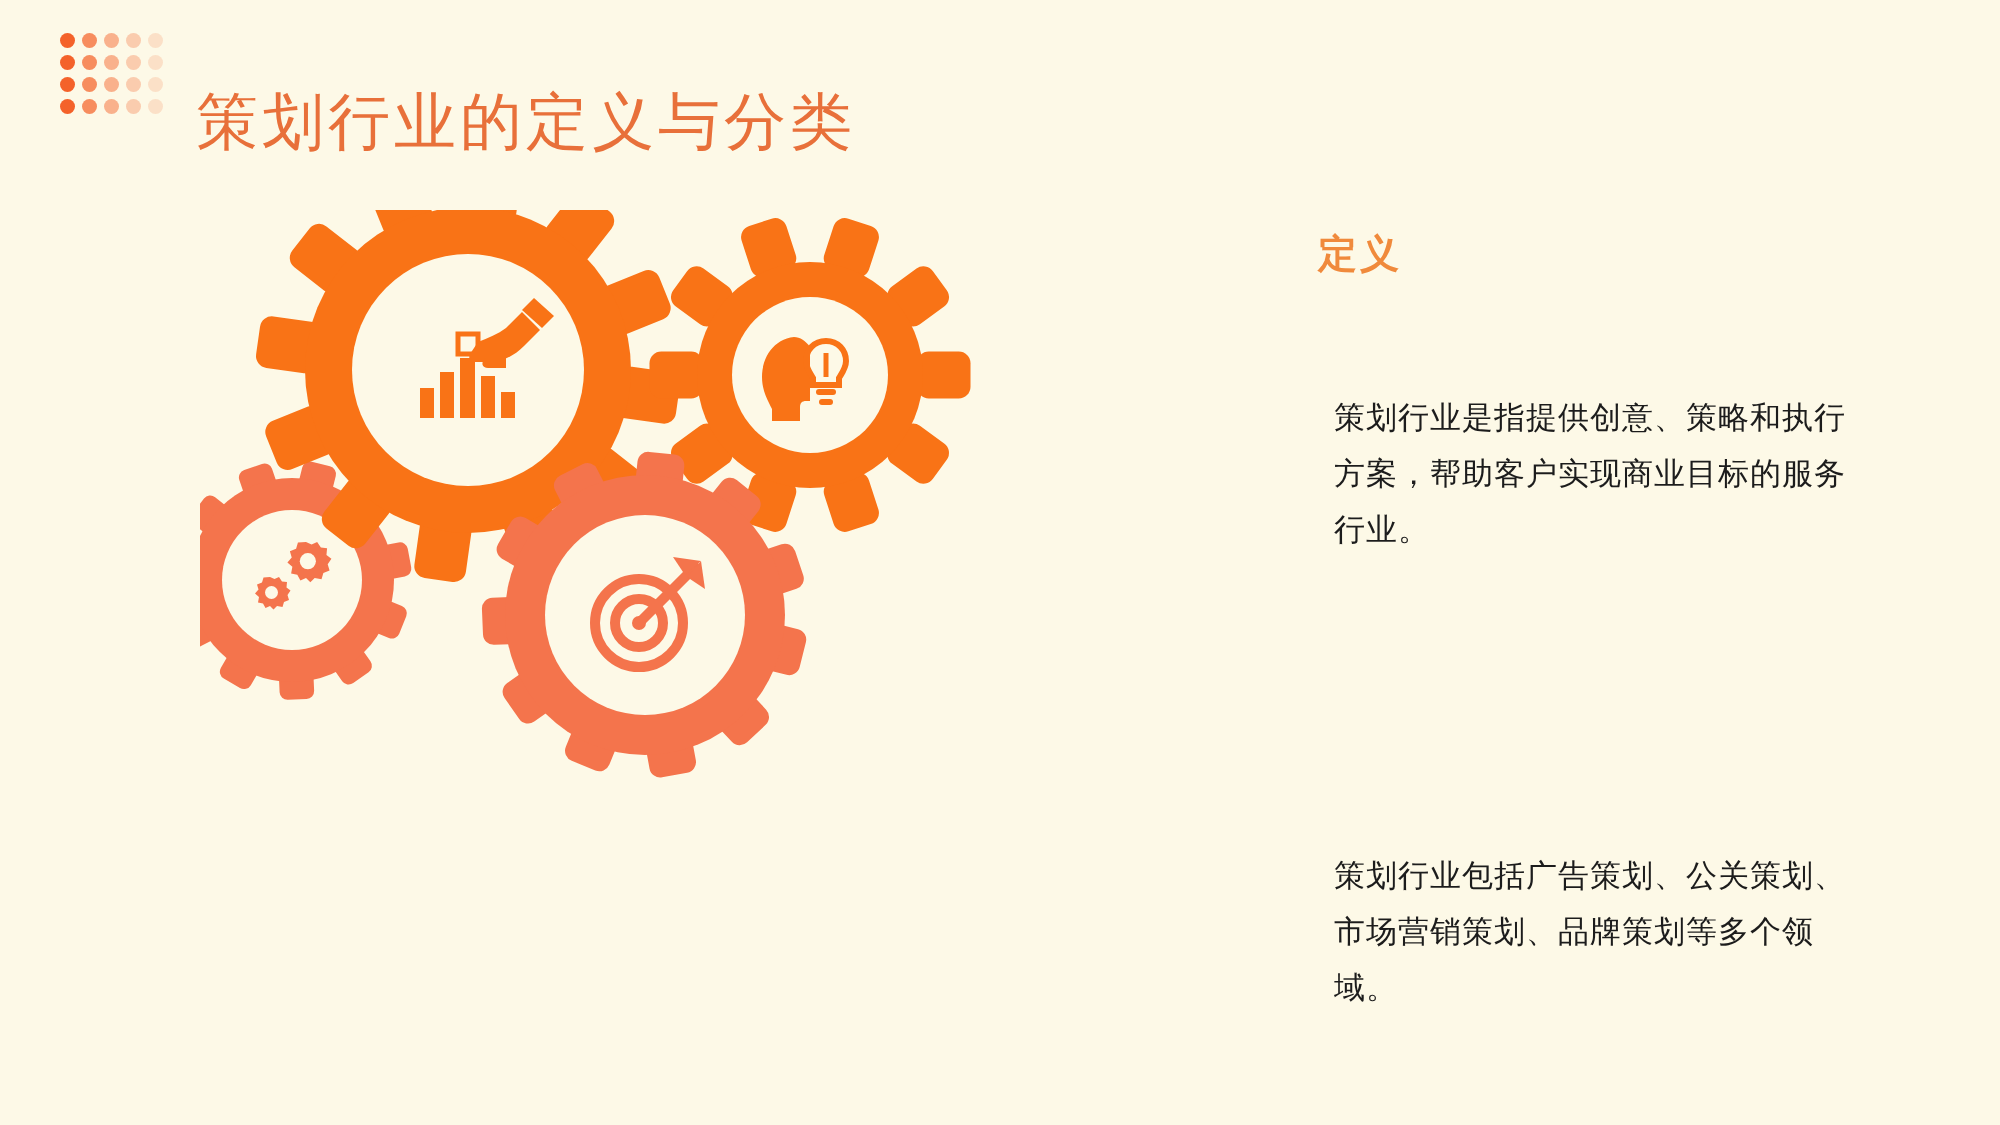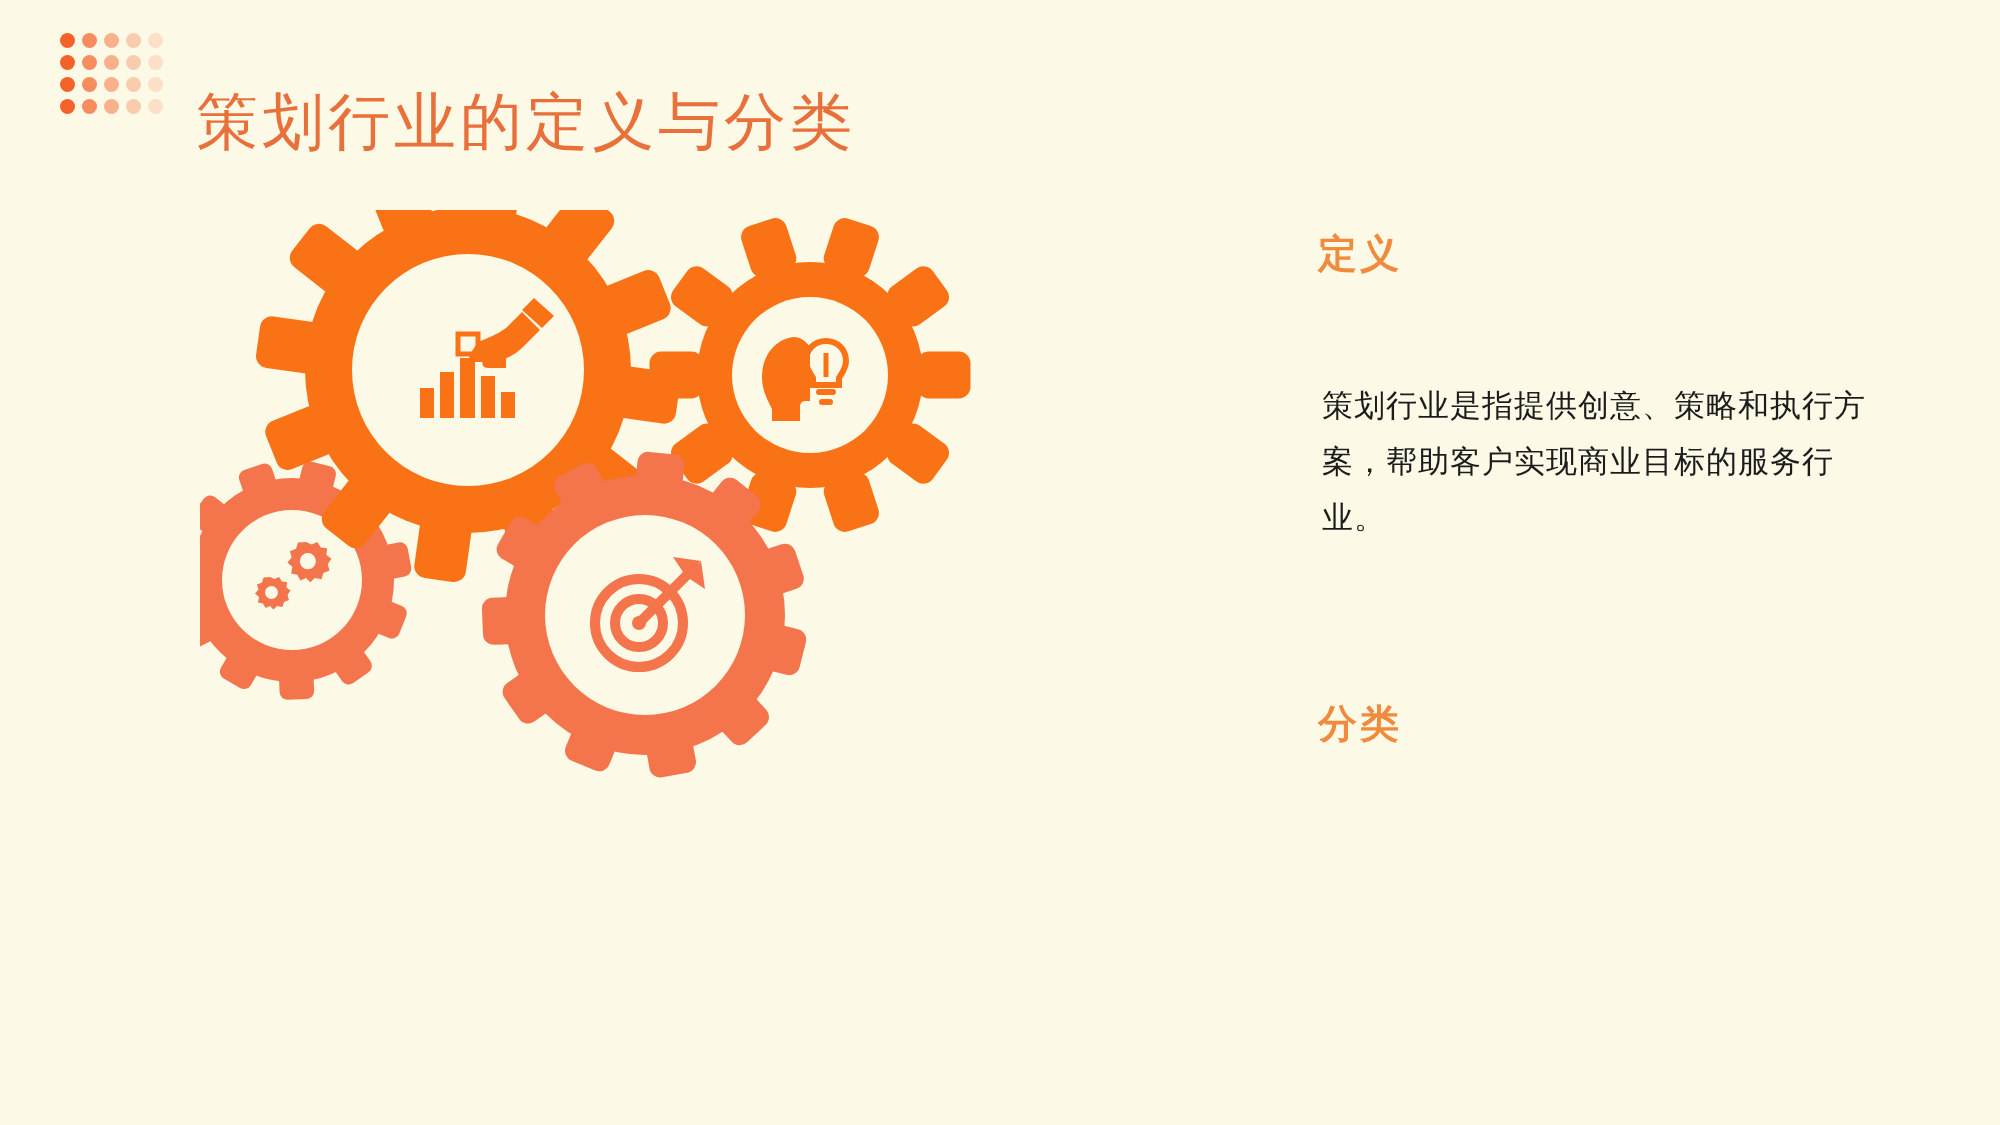--- a/index.html
+++ b/index.html
@@ -45,21 +45,21 @@
     line-height:48px;
     letter-spacing:3px;
     margin:0;
     font-weight:700;
   }
   .sect-body{
     color:#1C1C1C;
     font-size:31px;
     line-height:56px;
     letter-spacing:1px;
-    margin:4px;
+    margin:16px;
     font-weight:400;
   }
   .gap-a{height:96px;}
   .gap-b{height:150px;}
   .gap-c{height:108px;}
 </style>
 </head>
 <body>
 
 <div class="slide">
@@ -250,17 +250,17 @@
   </div>
 
   <div class="content">
 
     <h2 class="sect-heading">定义</h2>
     <div class="gap-a"></div>
     <p class="sect-body">策划行业是指提供创意、策略和执行方案，帮助客户实现商业目标的服务行业。</p>
 
     <div class="gap-b"></div>
 
-    <h2 class="sect-heading">分类</h2>
     <div class="gap-c"></div>
+    <p class="sect-body">策划行业包括广告策划、公关策划、市场营销策划、品牌策划等多个领域。</p>
   </div>
 
 </div>
 
 </body></html>

